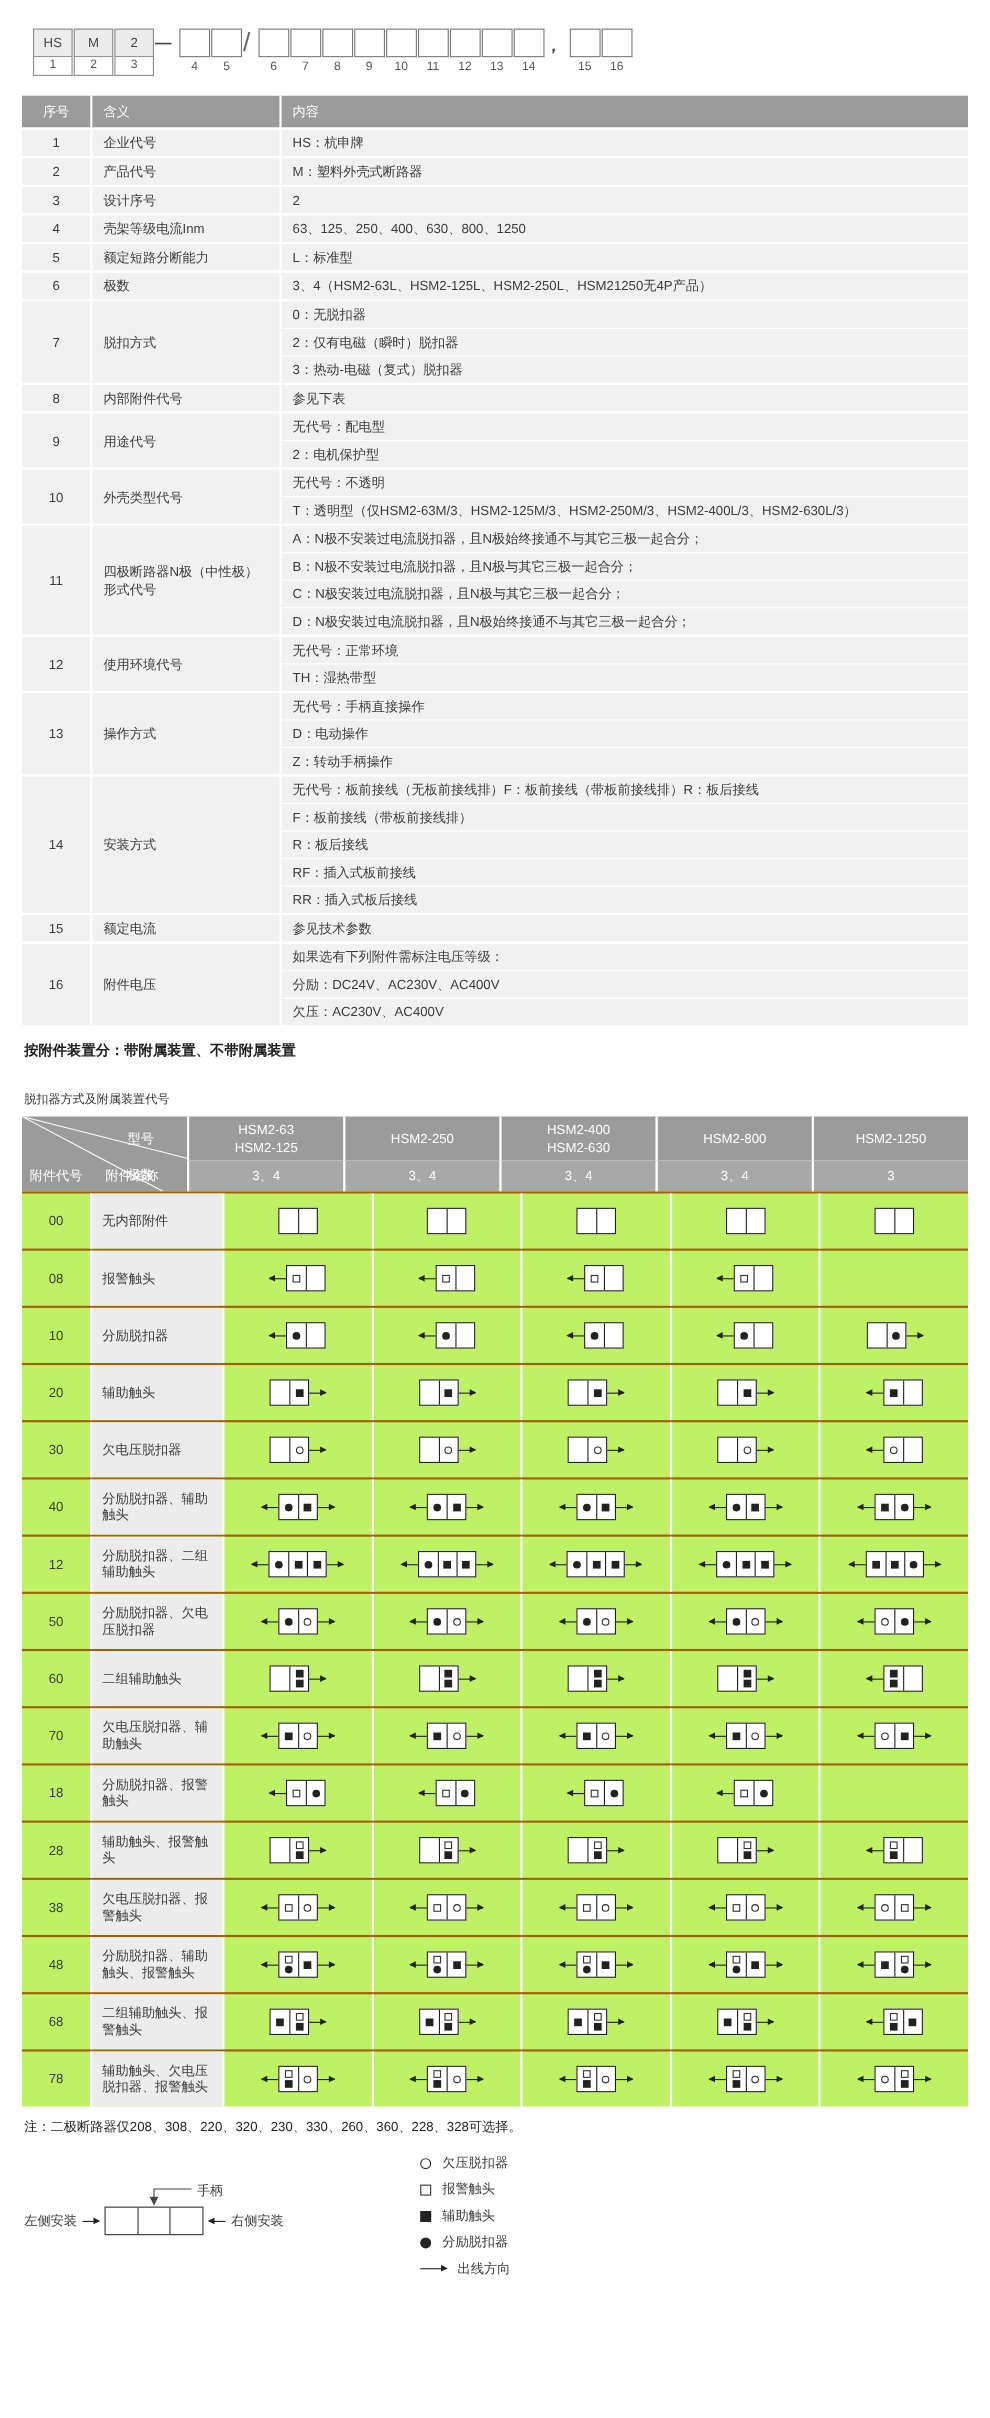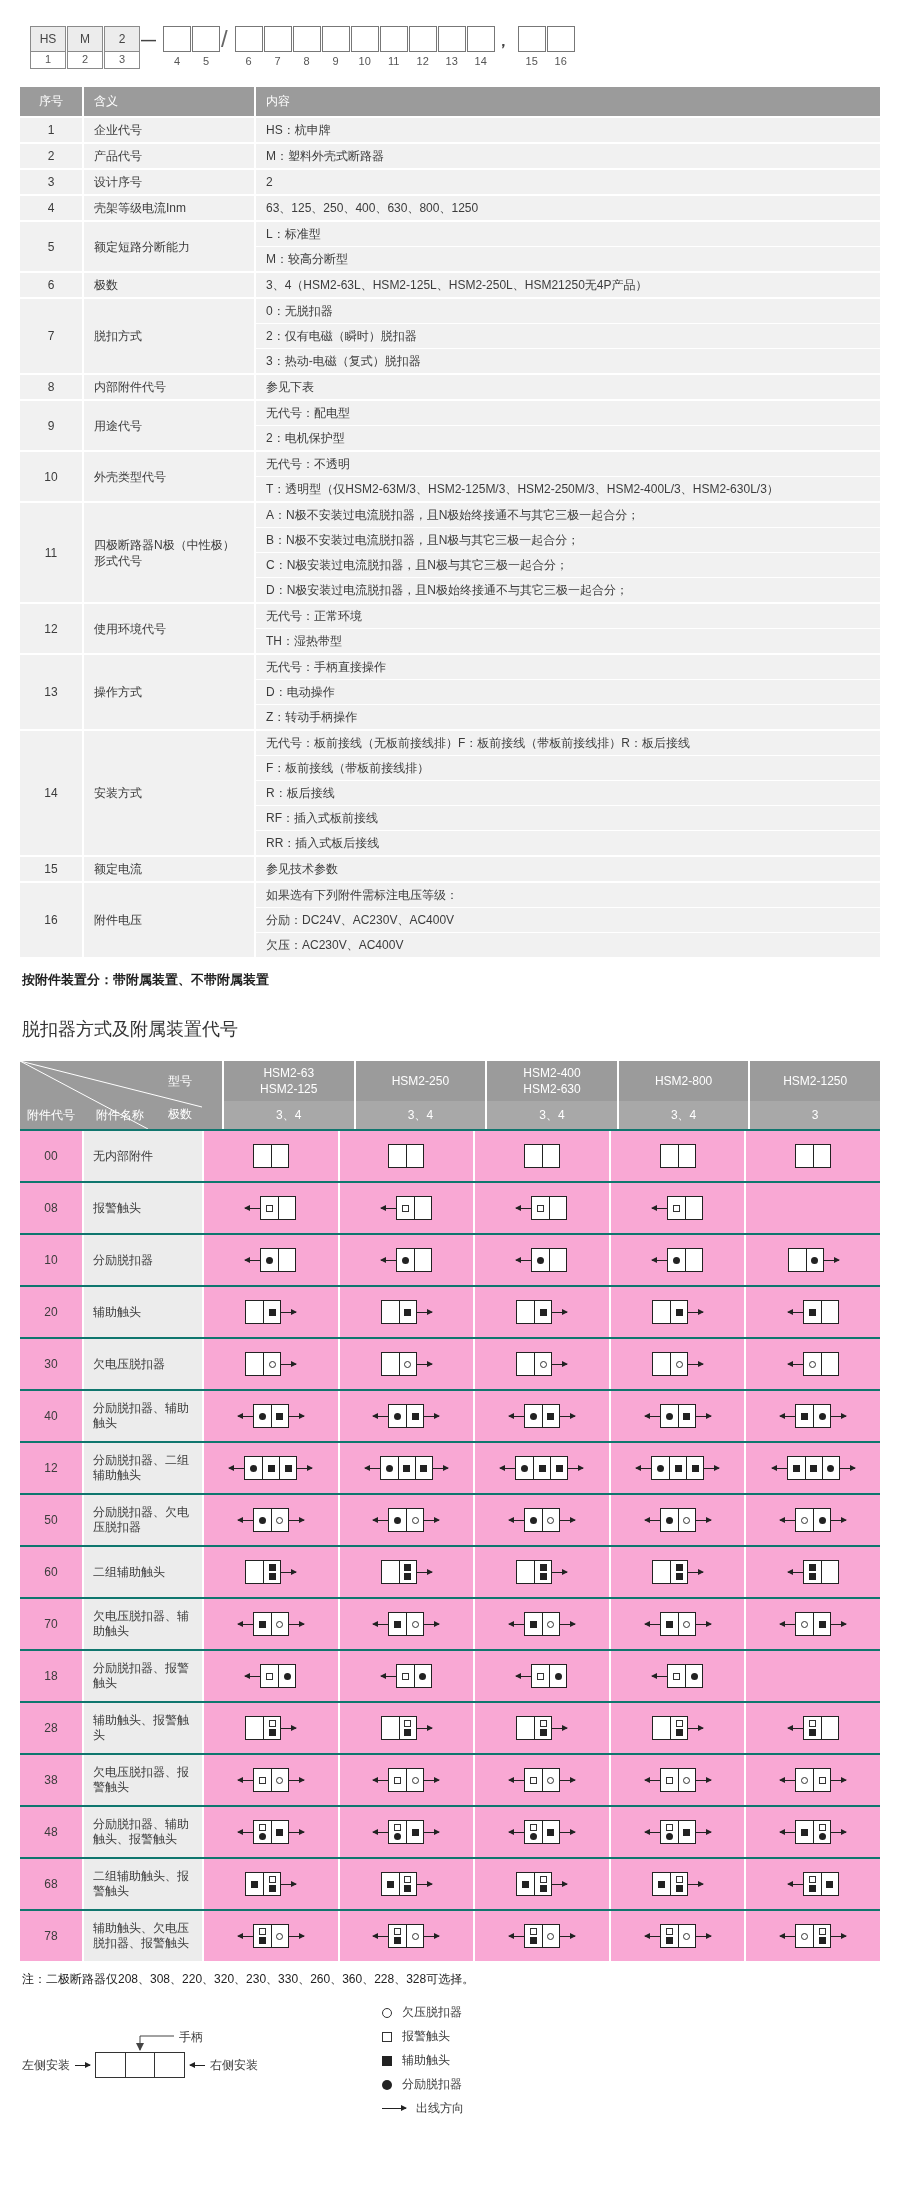--- a/index.html
+++ b/index.html
@@ -28,38 +28,38 @@
 .cell-content{flex:1}
 .t1-head .cell-meaning,.t1-head .cell-content{border-left:2px solid #fff}
 .t1-row{display:flex;border-top:2px solid #fff;background:#f1f1f1;font-size:12px}
 .t1-row .cell-no{display:flex;align-items:center;justify-content:center}
 .t1-row .cell-meaning{display:flex;align-items:center;padding:4px 10px;border-left:2px solid #fff;line-height:16px}
 .t1-row .cell-content{border-left:2px solid #fff;display:flex;flex-direction:column;justify-content:flex-start}
 .content-line{padding:4px 10px;line-height:16px}
 .content-line + .content-line{border-top:1px solid #fff}
 
 .bold-note{font-size:13px;font-weight:bold;color:#1e1e1e;margin:6px 0 28px 2px}
-.t2-title{font-size:18px;color:#333;margin:0 0 20px 2px}
+.t2-title{font-size:11px;color:#333;margin:0 0 8px 2px}
 
 
 .t2{font-size:12px}
 .t2-head{display:flex}
-.t2-corner{position:relative;width:202px;height:68px;background:#9b9b9b;color:#fff;flex:0 0 auto;overflow:hidden}
+.t2-corner{position:relative;width:150px;height:68px;background:#9b9b9b;color:#fff;flex:0 0 auto;overflow:hidden}
 .corner-svg{position:absolute;left:0;top:0}
 .t2-corner span{position:absolute;font-size:12px}
 .c-model{right:30px;top:12px}
 .c-poles{right:30px;top:45px}
 .c-code{left:7px;bottom:5px}
 .c-name{left:76px;bottom:5px}
 .t2-head-right{flex:1;display:flex;flex-direction:column}
 .t2-models{display:flex;height:40px}
 .t2-mcell{flex:1;background:#9b9b9b;color:#fff;display:flex;align-items:center;justify-content:center;text-align:center;white-space:pre-line;line-height:1.35;border-left:2px solid #fff}
 .t2-poles{display:flex;height:28px}
 .t2-pcell{flex:1;background:#a8a8a8;color:#fff;display:flex;align-items:center;justify-content:center;border-left:2px solid #fff}
-.t2-row{display:flex;border-top:2px solid #0f766e;background:#f9a8d4;min-height:52px}
+.t2-row{display:flex;border-top:2px solid #a16207;background:#bef264;min-height:52px}
 .t2-code{width:62px;flex:0 0 auto;display:flex;align-items:center;justify-content:center}
 .t2-name{width:120px;flex:0 0 auto;display:flex;align-items:center;padding:6px 9px;line-height:15px;border-left:2px solid #fff;background:#ececec}
 .t2-cell{flex:1;display:flex;align-items:center;justify-content:center;border-left:2px solid #fff}
 
 
 .diag{display:flex;align-items:center}
 .d-box{display:flex;border:1px solid #222;background:#fff;height:24px}
 .d-comp{width:17px;display:flex;flex-direction:column;align-items:center;justify-content:center;gap:2px}
 .d-comp + .d-comp{border-left:1px solid #222}
 .sym{width:7px;height:7px;flex:0 0 auto}
@@ -198,21 +198,20 @@
           <div class="cell cell-meaning">壳架等级电流Inm</div>
           <div class="cell cell-content">
             <div class="content-line">63、125、250、400、630、800、1250</div>
           </div>
         </div>
         <div class="t1-row">
           <div class="cell cell-no">5</div>
           <div class="cell cell-meaning">额定短路分断能力</div>
           <div class="cell cell-content">
             <div class="content-line">L：标准型</div>
-            <div class="content-line">M：较高分断型</div>
           </div>
         </div>
         <div class="t1-row">
           <div class="cell cell-no">6</div>
           <div class="cell cell-meaning">极数</div>
           <div class="cell cell-content">
             <div class="content-line">3、4（HSM2-63L、HSM2-125L、HSM2-250L、HSM21250无4P产品）</div>
           </div>
         </div>
         <div class="t1-row">

